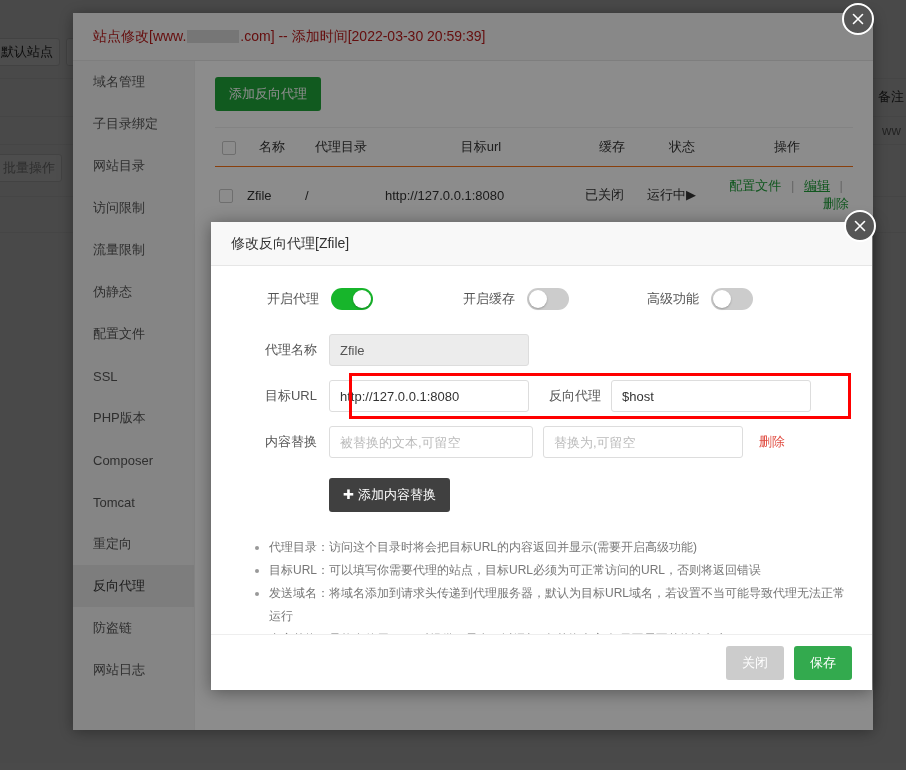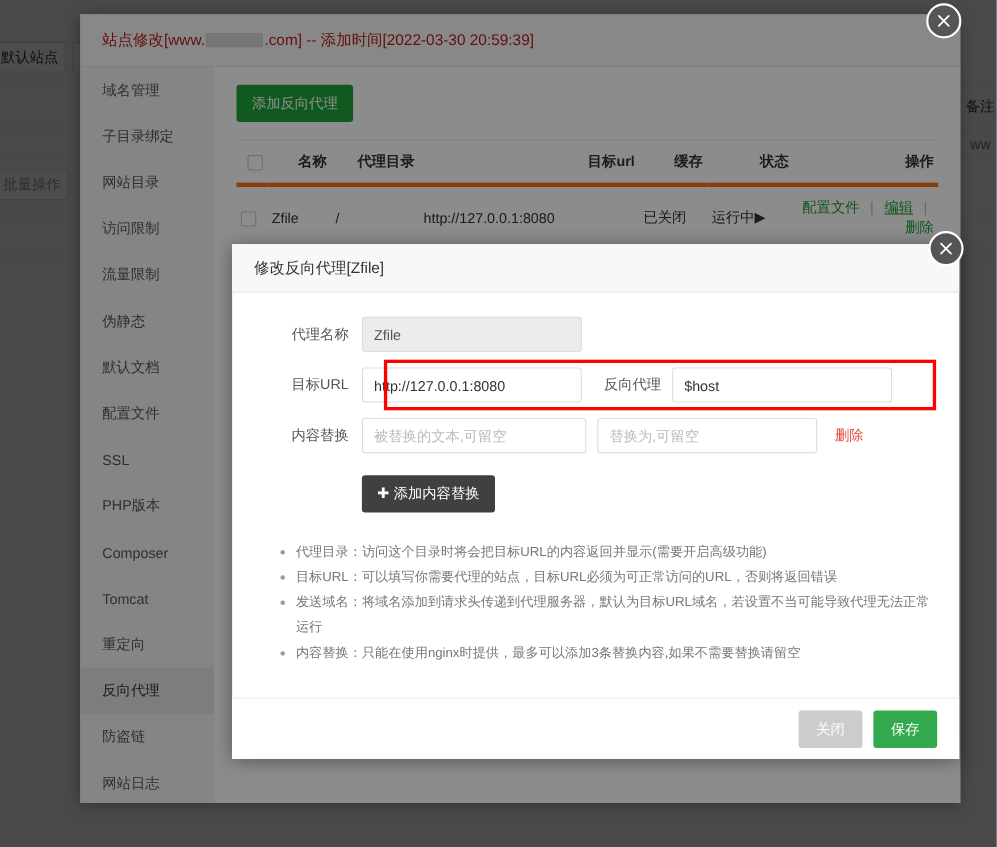--- a/index.html
+++ b/index.html
@@ -134,26 +134,26 @@
     font-family: inherit;
   }
   #add-proxy-btn { margin-bottom: 16px; }
 
   table.proxy-table {
     width: 100%;
     border-collapse: collapse;
     font-size: 13px;
   }
   table.proxy-table th {
-    text-align: right;
-    font-weight: bold;
+    text-align: center;
+    font-weight: normal;
     color: #333;
     padding: 10px 4px;
     border-top: 1px solid #eee;
-    border-bottom: 4px solid #f97316;
+    border-bottom: 1px solid #f97316;
     background: #fff;
   }
   table.proxy-table td {
     padding: 10px 4px;
     border-bottom: 1px solid #eee;
     color: #333;
   }
   .chk {
     width: 14px; height: 14px;
     border: 1px solid #c9c9c9;
@@ -412,23 +412,20 @@
           <span>网站目录</span>
         </div>
       <div class="side-item">
           <span>访问限制</span>
         </div>
       <div class="side-item">
           <span>流量限制</span>
         </div>
       <div class="side-item">
           <span>伪静态</span>
-        </div>
-      <div class="side-item">
-          <span>默认文档</span>
         </div>
       <div class="side-item">
           <span>配置文件</span>
         </div>
       <div class="side-item">
           <span>SSL</span>
         </div>
       <div class="side-item">
           <span>PHP版本</span>
         </div>
@@ -505,20 +502,42 @@
 <div id="overlay-2"></div>
 
 <div id="dialog-2">
 
   <div id="dialog-2-header">
     <span>修改反向代理[Zfile]</span>
   </div>
 
   <div id="dialog-2-body">
 
+    <div class="toggle-row">
+      <div class="toggle-group">
+        <span class="toggle-label">开启代理</span>
+        <div class="switch on">
+            <span class="knob"></span>
+          </div>
+      </div>
+      <div class="gap-1"></div>
+      <div class="toggle-group">
+        <span class="toggle-label">开启缓存</span>
+        <div class="switch">
+            <span class="knob"></span>
+          </div>
+      </div>
+      <div class="gap-2"></div>
+      <div class="toggle-group">
+        <span class="toggle-label">高级功能</span>
+        <div class="switch">
+            <span class="knob"></span>
+          </div>
+      </div>
+    </div>
 
     <div class="form-row">
       <span class="form-label">代理名称</span>
       <input class="inp readonly" id="proxy-name-input" type="text" readonly="" value="Zfile" style="">
     </div>
 
     <div class="form-row">
       <span class="form-label">目标URL</span>
       <input class="inp" id="target-url-input" type="text" value="http://127.0.0.1:8080" style="">
       <span class="mid-label">反向代理</span>

